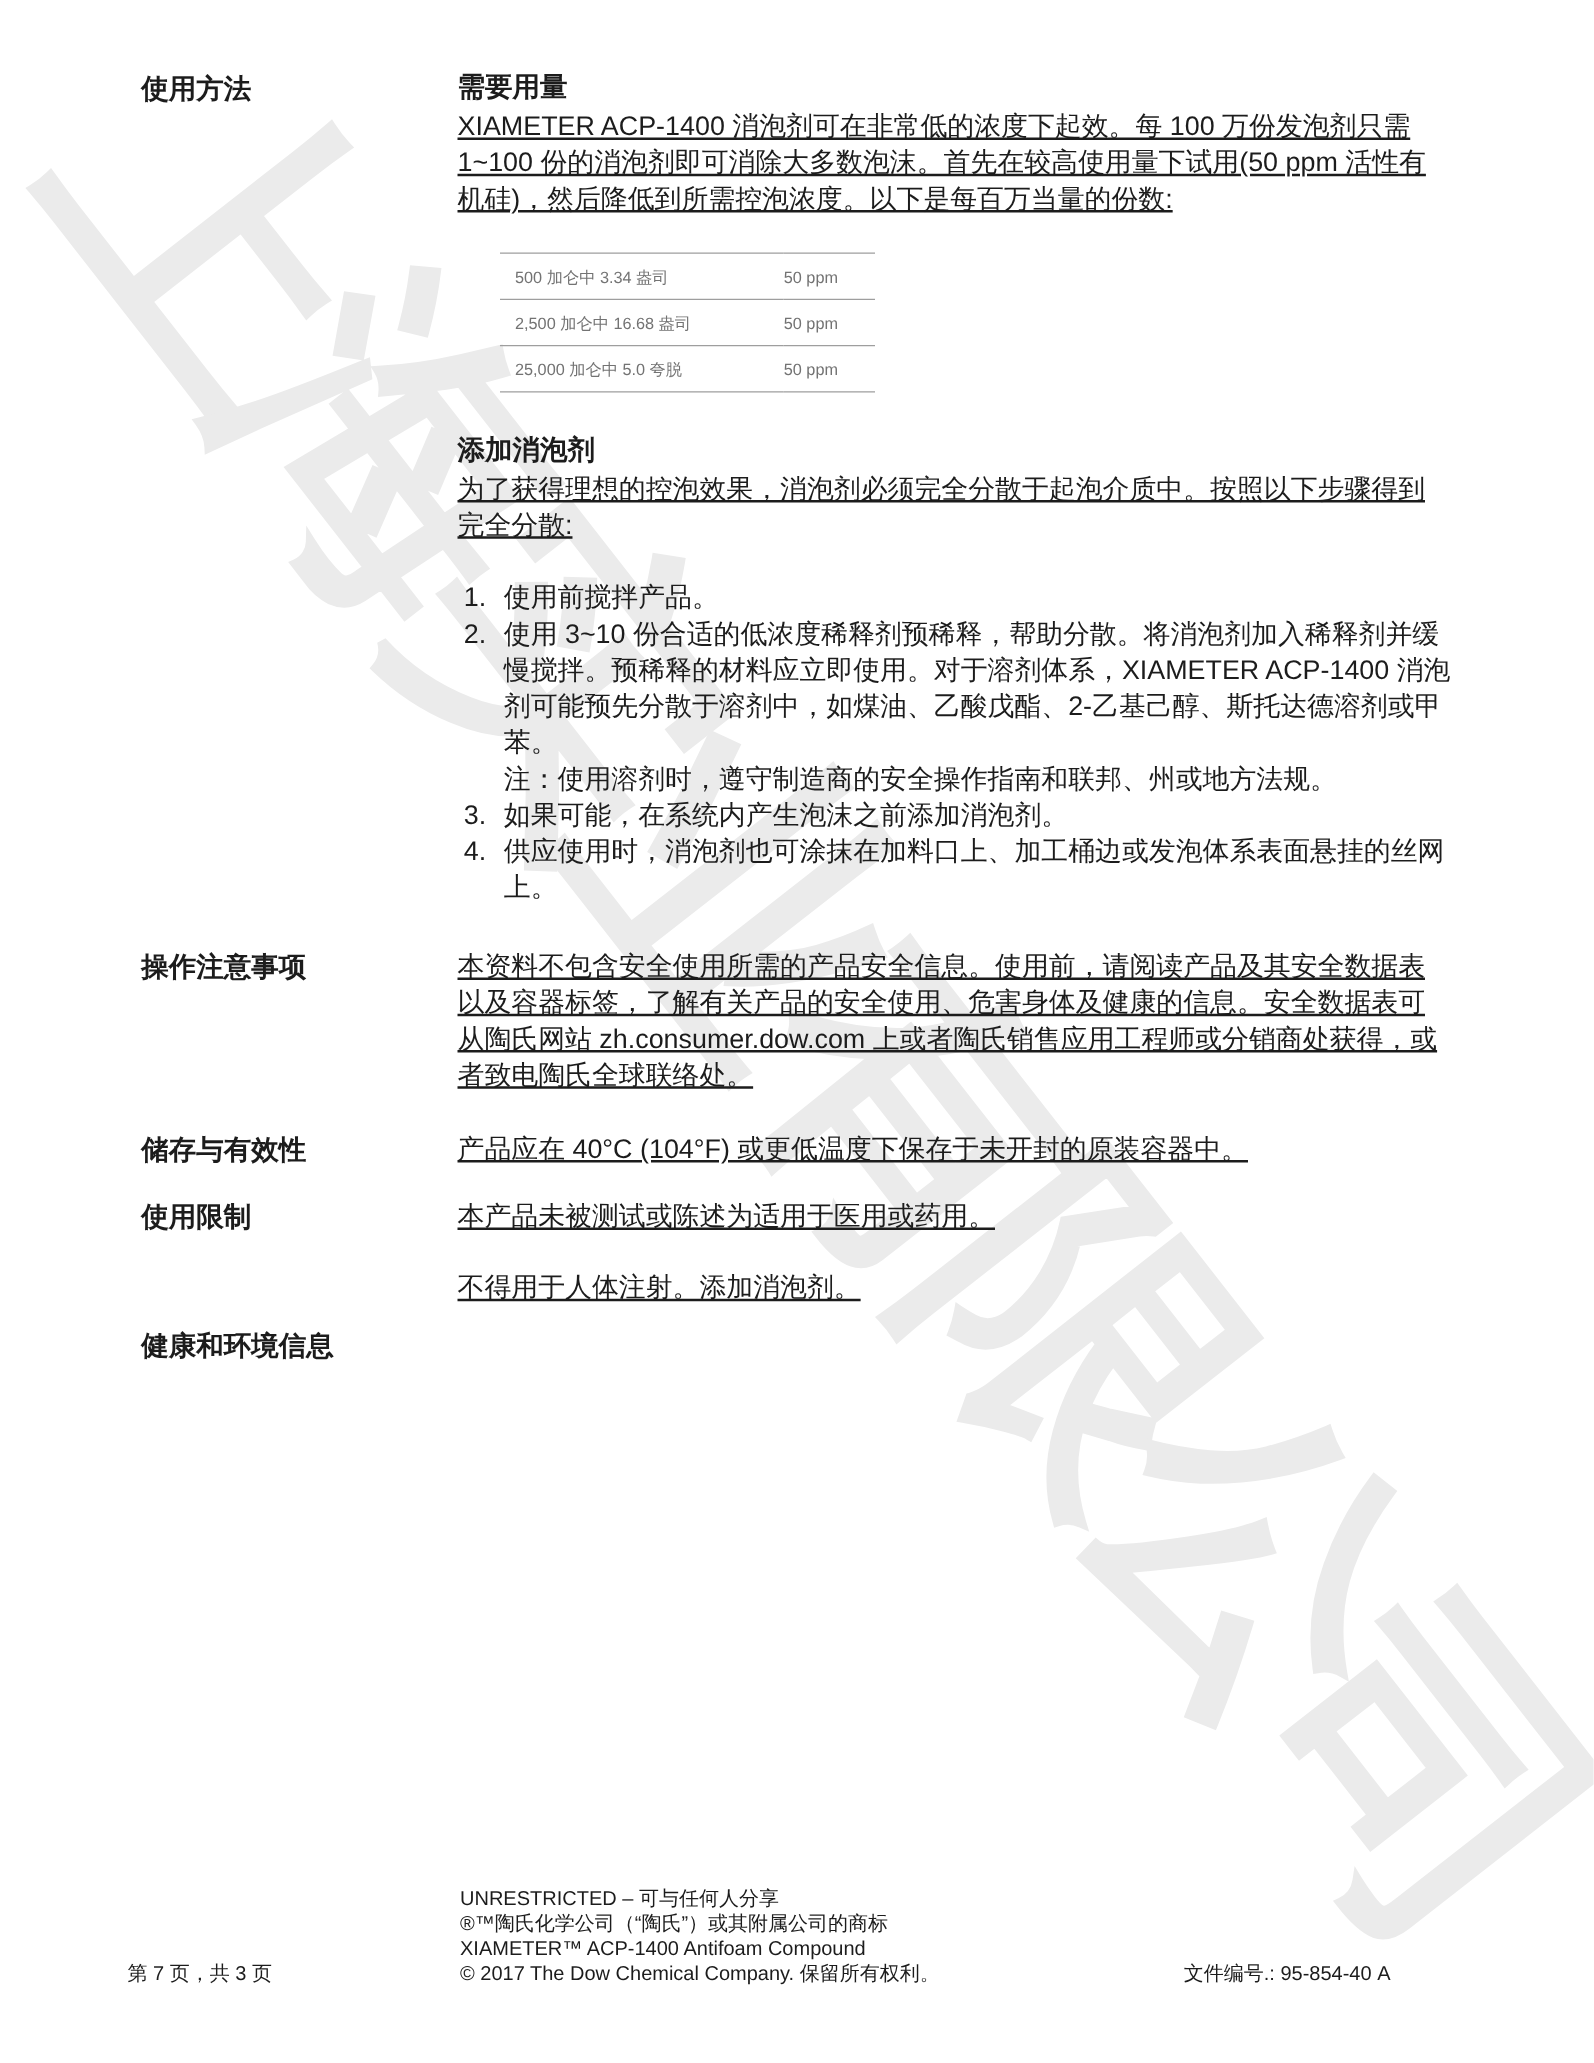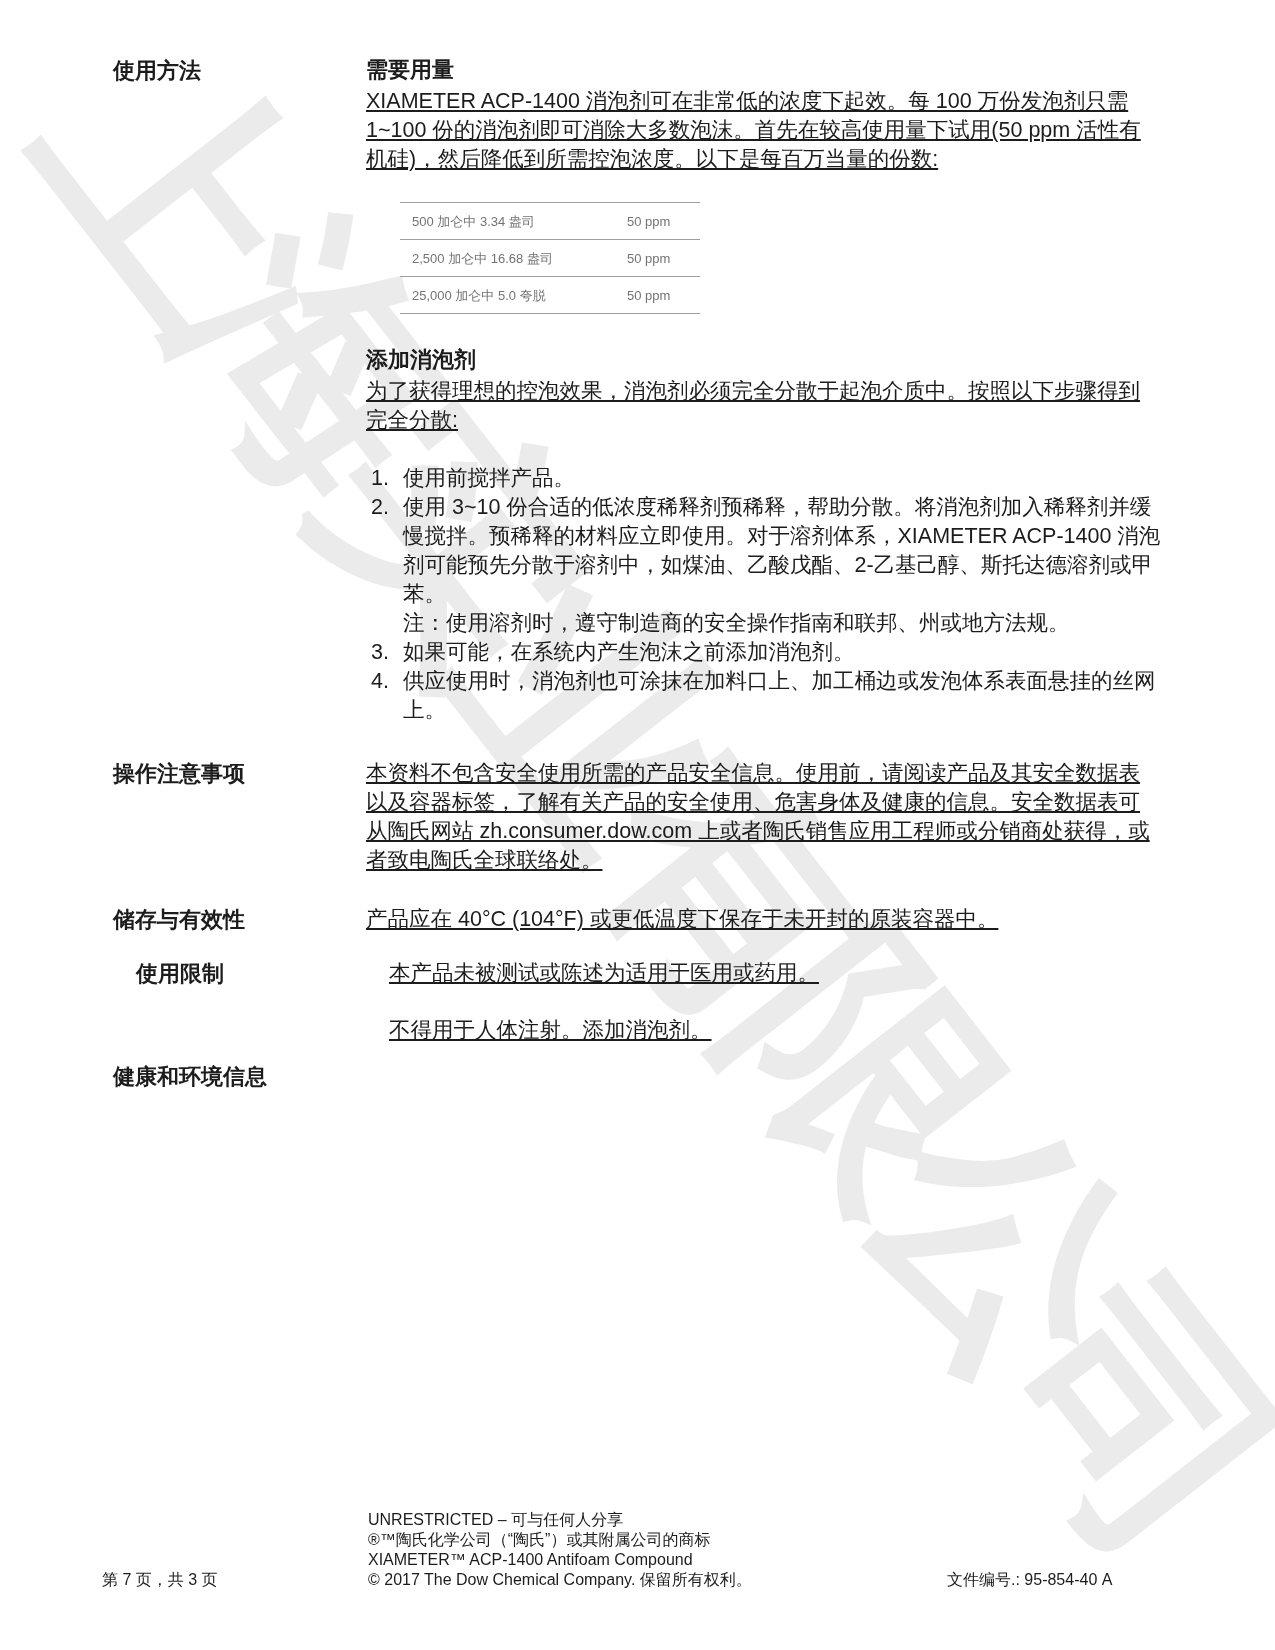--- a/index.html
+++ b/index.html
@@ -37,21 +37,21 @@
   table.usage-table td{border-top:1px solid #9e9e9e;height:36px;padding:0;vertical-align:middle;}
   table.usage-table tr.last td{border-bottom:1px solid #9e9e9e;}
   td.c1{width:215px;padding-left:12px !important;}
   td.c2{width:73px;}
   .list{margin-top:29px;}
   .li{display:flex;}
   .li-num{flex:0 0 37px;width:37px;padding-left:5px;box-sizing:border-box;}
   .li-body{flex:1;}
   .sec-handling{margin-top:34px;}
   .sec-storage{margin-top:30px;}
-  .sec-limit{margin-top:25px;margin-left:23px;}
+  .sec-limit{margin-top:25px;}
   .sec-health{margin-top:17px;gap:12px;}
   .footer-center{position:absolute;left:368px;top:1510px;font-size:16px;line-height:20px;z-index:1;}
   .footer-left{position:absolute;left:102px;top:1570px;font-size:16px;line-height:20px;z-index:1;}
   .footer-right{position:absolute;left:947px;top:1570px;font-size:16px;line-height:20px;z-index:1;}
 </style>
 </head>
 <body>
 
 <div class="page">
 

